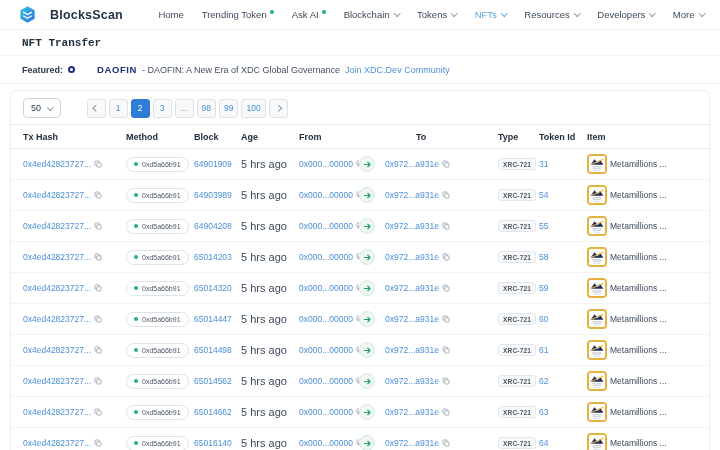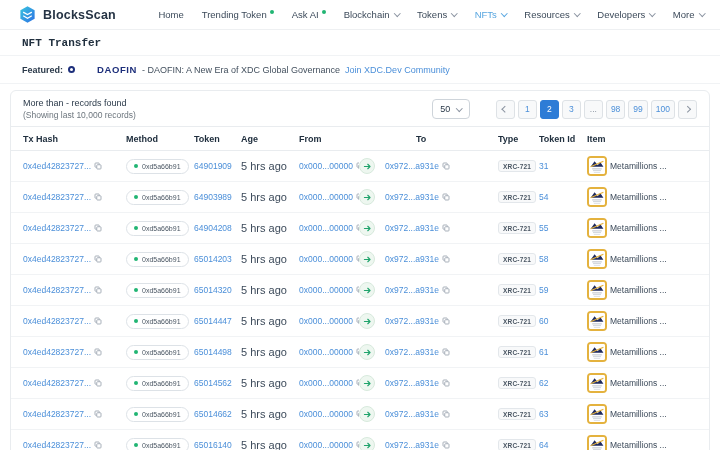--- a/index.html
+++ b/index.html
@@ -2,21 +2,21 @@
 <html><head>
 <meta charset="utf-8">
 <style>
   * { margin:0; padding:0; box-sizing:border-box; }
   html,body { width:720px; height:450px; overflow:hidden; background:#fff;
     font-family:"Liberation Sans", sans-serif; color:#2b3a4a; }
 
   
   .navbar { height:30px; display:flex; align-items:center; justify-content:space-between;
     padding:0 16px 0 18px; border-bottom:1px solid #eef0f2; }
-  .brand { display:flex; align-items:center; gap:6px;justify-content:space-between; }
+  .brand { display:flex; align-items:center; gap:13px;justify-content:space-between; }
   .brand-name { font-size:12.5px; font-weight:bold; color:#253344; letter-spacing:.2px; }
   .nav-items { display:flex; align-items:center; gap:18px; }
   .nav-item { display:inline-flex; align-items:flex-start; gap:3px; font-size:9.5px;
     color:#3c4a5a; cursor:pointer; white-space:nowrap; }
   .nav-item.active .nav-label { color:#58a6e0; }
   .nav-dot { width:4px; height:4px; border-radius:50%; background:#21b573; margin-top:1px; }
   .chev { width:4.5px; height:4.5px; border-right:1.2px solid #8a93a0; border-bottom:1.2px solid #8a93a0;
     transform:rotate(45deg); margin-top:2px; margin-left:2px; }
   .nav-item.active .chev { border-color:#58a6e0; }
 
@@ -160,24 +160,20 @@
   <span class="daofin">
     <span class="daofin-ring"></span>
     <span class="daofin-text">DAOFIN</span>
   </span>
   <span>- DAOFIN: A New Era of XDC Global Governance</span>
   <span class="featured-link">Join XDC.Dev Community</span>
 </div>
 
 <div class="card">
   <div class="card-header">
-    <div>
-      <div class="records-line1">More than - records found</div>
-      <div class="records-line2">(Showing last 10,000 records)</div>
-    </div>
     <div class="header-right">
       <div class="page-size-select">
         <span>50</span>
         <span class="chev" style="margin-top:-1px"></span>
       </div>
       <div class="pager">
         <div class="pg-btn pg-nav">
             <span class="chev chev-left"></span>
           </div>
         <span class="pg-pages" style="display:contents">
@@ -198,21 +194,21 @@
         <div class="pg-btn pg-nav">
             <span class="chev chev-right"></span>
           </div>
       </div>
     </div>
   </div>
 
   <div class="grid-row thead">
     <div class="hcell">Tx Hash</div>
     <div class="hcell">Method</div>
-    <div class="hcell">Token</div>
+    <div class="hcell">Block</div>
     <div class="hcell">Age</div>
     <div class="hcell">From</div>
     <div class="hcell"></div>
     <div class="hcell h-to">To</div>
     <div class="hcell">Type</div>
     <div class="hcell">Token Id</div>
     <div class="hcell">Item</div>
   </div>
 
   <div id="tbody">

